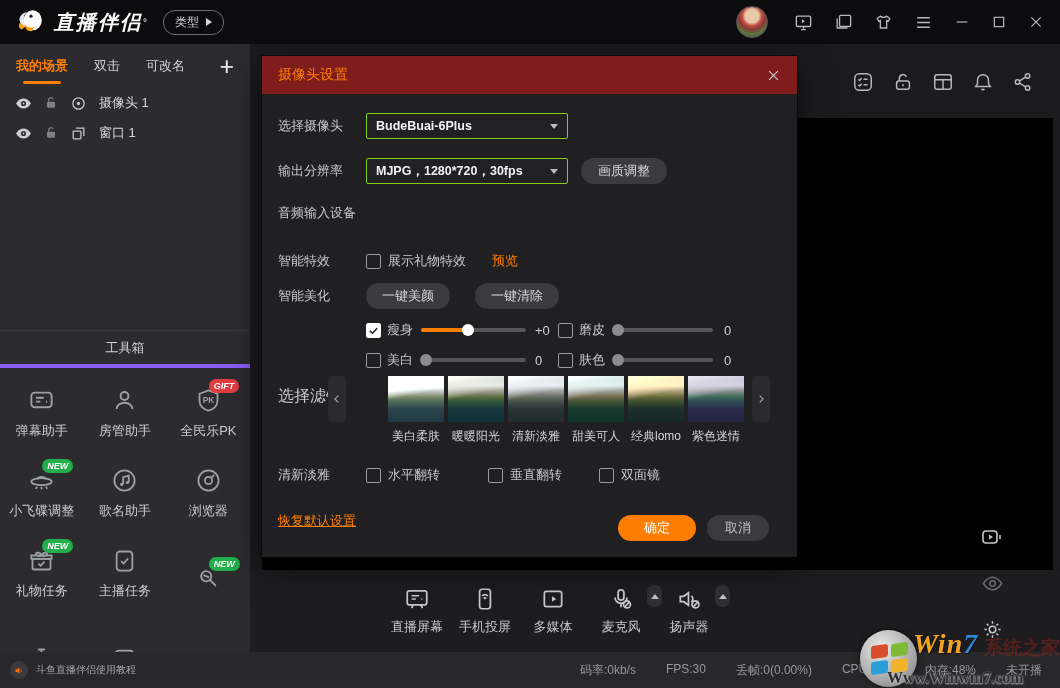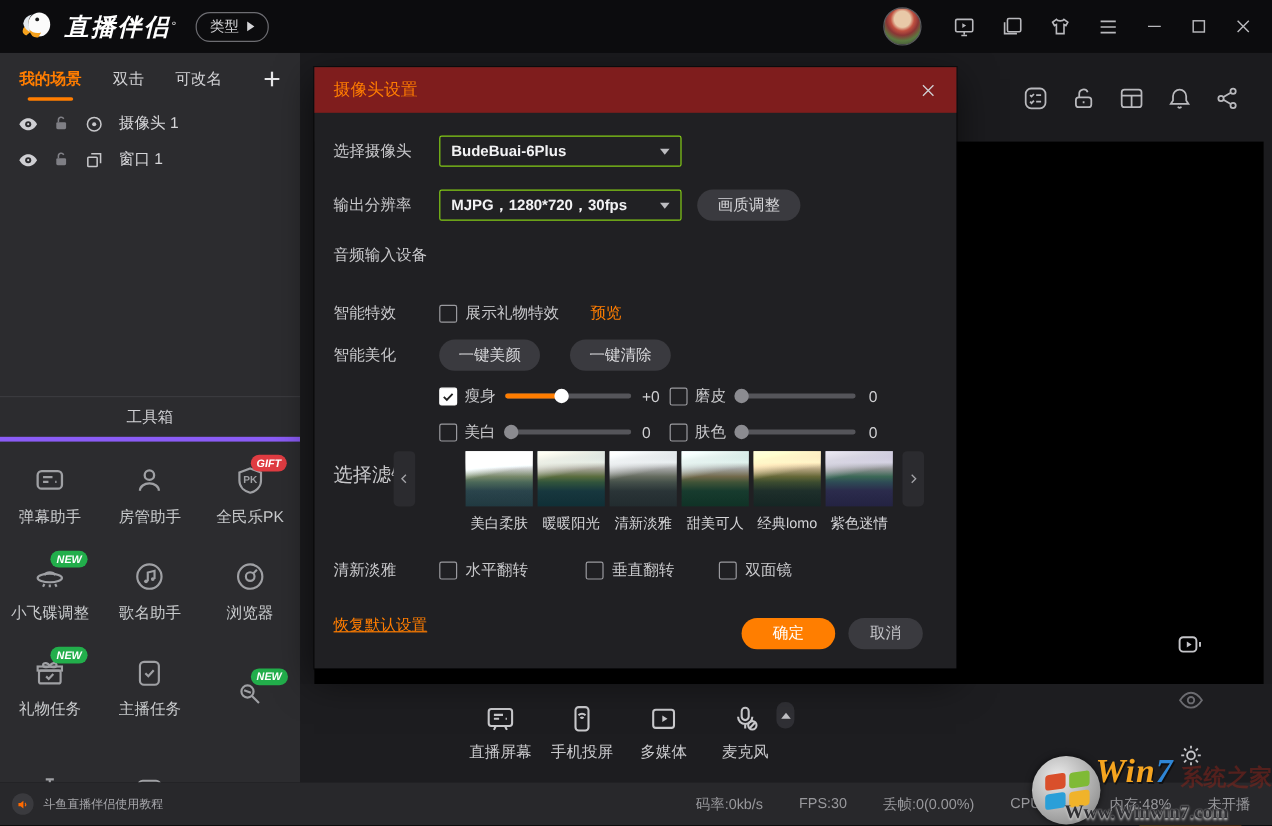--- a/index.html
+++ b/index.html
@@ -429,20 +429,34 @@
                 <path d="M6.5 10.5a5.5 5.5 0 0 0 11 0M12 16v3.5"></path>
                 <circle cx="17.5" cy="17" r="3.2"></circle>
                 <path d="M15.4 19.2l4.2-4.4"></path>
               </svg>
             </span>
           <span>麦克风</span>
           <span class="chev">
               <span class="chev-up"></span>
             </span>
         </div>
+        <div class="titem">
+          <span>
+              <svg width="26" height="26" viewBox="0 0 24 24" fill="none" stroke="currentColor" stroke-width="1.6">
+                <path d="M4 9.5v5h3.2l4.3 3.3V6.2L7.2 9.5z"></path>
+                <path d="M14.2 9a4.5 4.5 0 0 1 0 6"></path>
+                <circle cx="18" cy="17" r="3.2"></circle>
+                <path d="M15.9 19.2l4.2-4.4"></path>
+              </svg>
+            </span>
+          <span>扬声器</span>
+          <span class="chev">
+              <span class="chev-up"></span>
+            </span>
+        </div>
       </div>
       <div class="tbr">
         <span>
             <svg width="24" height="24" viewBox="0 0 24 24" fill="none" stroke="currentColor" stroke-width="1.6">
               <rect x="3" y="6" width="14" height="12" rx="3"></rect>
               <path d="M9 9.5l4 2.5-4 2.5z" fill="currentColor" stroke="none"></path>
               <path d="M20 10v4"></path>
             </svg>
           </span>
         <span class="dim">

